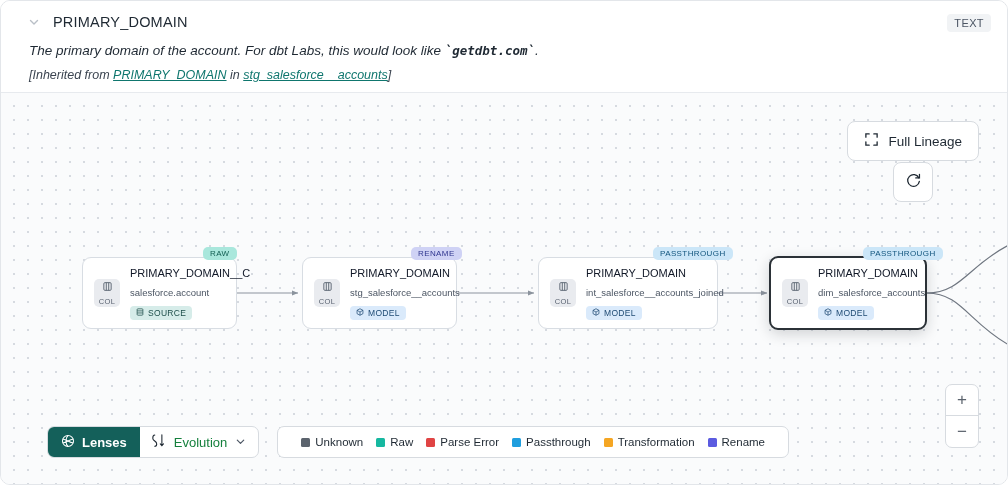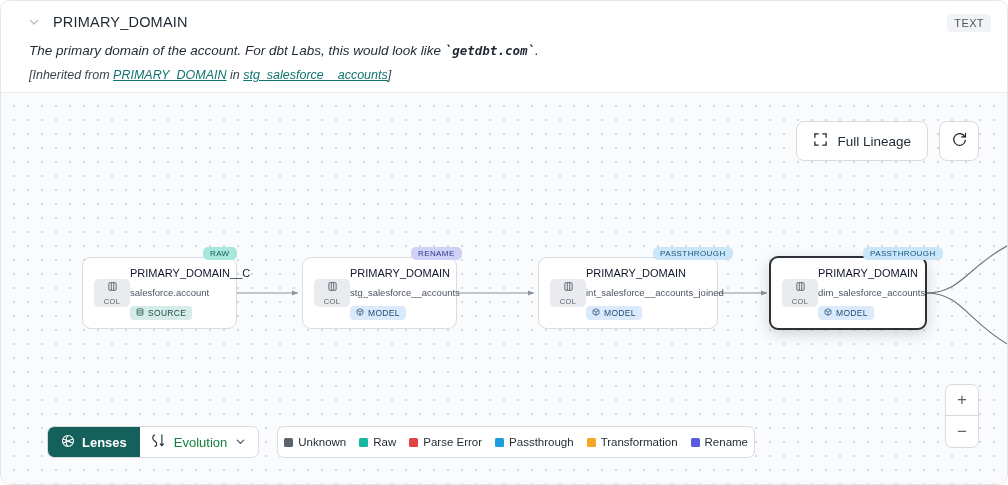--- a/index.html
+++ b/index.html
@@ -64,21 +64,21 @@
     background-size: 14px 14px;
     background-position: 6px 6px;
     overflow: hidden;
   }
 
   .edge-svg { position: absolute; inset: 0; width: 100%; height: 100%; }
 
   
   .ctl-row {
     position: absolute; right: 28px; top: 28px;
-    display: flex; gap: 11px; align-items: center;
+    display: flex; gap: 1px; align-items: center; flex-direction: column;
   }
   .btn-lineage {
     display: flex; align-items: center; gap: 9px;
     height: 40px; padding: 0 16px;
     background: #fff; border: 1px solid #d7dbe0; border-radius: 8px;
     font-size: 13.5px; color: #1f2933; cursor: pointer;
   }
   .btn-icon-sq {
     width: 40px; height: 40px; display: flex; align-items: center;
     justify-content: center;
@@ -107,21 +107,21 @@
     border: 1px solid #d8dde3;
     border-radius: 9px;
     display: flex; align-items: center;
   }
   .node.selected {
     border: 2px solid #2b3137;
     box-shadow: 0 4px 14px rgba(20,25,35,.18);
   }
   .col-badge {
     position: absolute; left: 11px; top: 50%; transform: translateY(-50%);
-    width: 36px; height: 28px;
+    width: 26px; height: 28px;
     background: #e9ebef; border-radius: 5px;
     display: flex; flex-direction: column; align-items: center;
     justify-content: center; gap: 5px;
     color: #596270;
   }
   .col-badge span { font-size: 7.5px; letter-spacing: .3px; }
   .node-body { margin-left: 47px; padding-right: 6px; }
   .node-title {
     font-size: 11px; color: #111827; white-space: nowrap;
     margin-bottom: 8px;
@@ -163,21 +163,21 @@
     height: 100%; padding: 0 13px;
     font-size: 13px; font-weight: 700; cursor: pointer;
   }
   .seg-evo {
     display: flex; align-items: center; gap: 8px;
     padding: 0 12px 0 11px; height: 100%;
     color: #15803d; font-size: 13px; cursor: pointer;
   }
   .legend {
     display: flex; align-items: center; gap: 13px;
-    height: 32px; padding: 0 6px;
+    height: 32px; padding: 0 23px;
     background: #fff; border: 1px solid #d7dbe0; border-radius: 7px;
   }
   .legend-item {
     display: flex; align-items: center; gap: 5px;
     font-size: 11.5px; color: #1f2933; white-space: nowrap;
   }
   .swatch { width: 9px; height: 9px; border-radius: 1.5px; flex: 0 0 auto; }
 </style>
 </head>
 <body>

